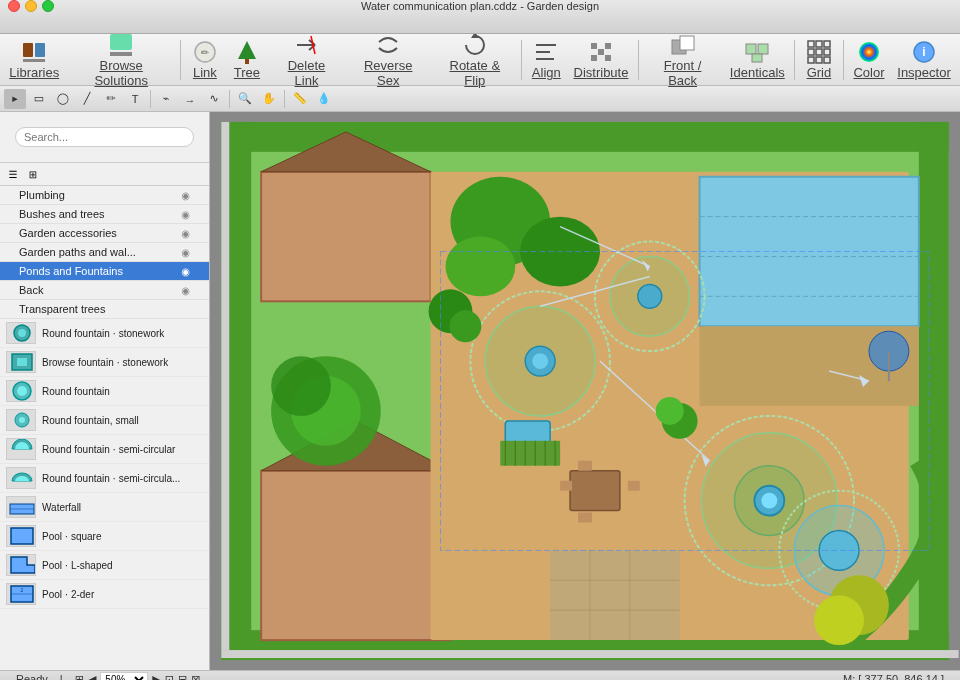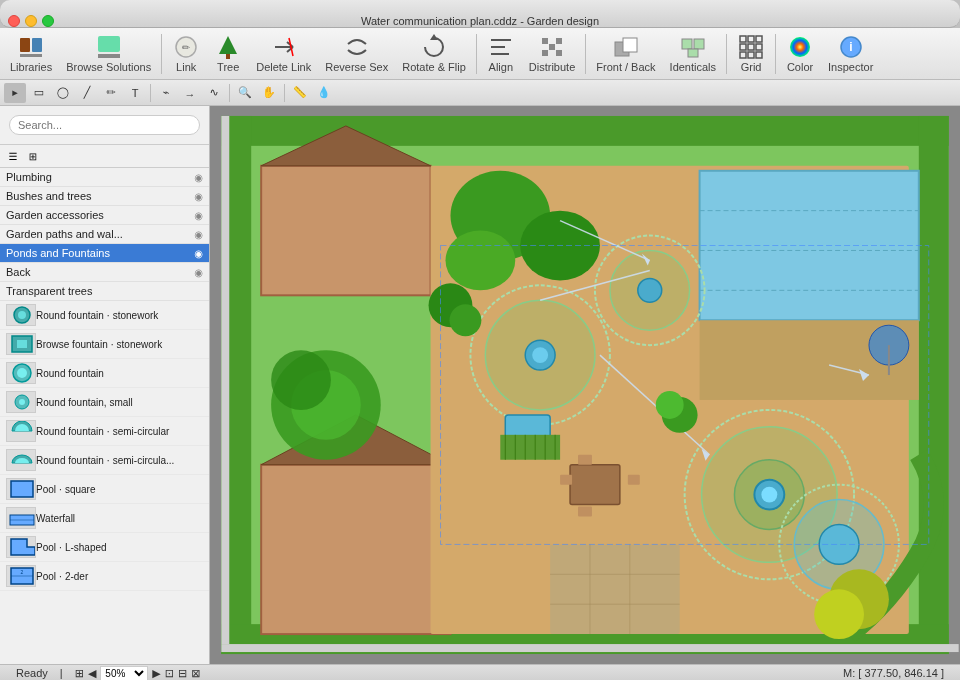--- a/index.html
+++ b/index.html
@@ -1,42 +1,42 @@
 <!DOCTYPE html>
 <html><head>
   <meta charset="utf-8">
   <style>
     * { margin: 0; padding: 0; box-sizing: border-box; }
     body { width: 960px; height: 680px; overflow: hidden; font-family: Arial, sans-serif; background: #c0c0c0; }
 
     
     #titlebar {
-      width: 100%; height: 28px; background: linear-gradient(to bottom, #e8e8e8, #d0d0d0);
-      display: flex; align-items: flex-end; justify-content: center;
-      border-bottom: 1px solid #aaa; position: relative; border-radius: 10px;
+      width: 100%; height: 34px; background: linear-gradient(to bottom, #e8e8e8, #d0d0d0);
+      display: flex; align-items: flex-start; justify-content: center;
+      border-bottom: 1px solid #aaa; position: relative;
     }
     #titlebar .traffic-lights { position: absolute; left: 8px; display: flex; gap: 5px; }
     .tl { width: 12px; height: 12px; border-radius: 50%; }
     .tl.red { background: #ff5f57; border: 1px solid #e0443e; }
     .tl.yellow { background: #febc2e; border: 1px solid #d4a017; }
     .tl.green { background: #28c840; border: 1px solid #1aab29; }
     #titlebar .title { font-size: 11px; color: #333; }
 
     
     #toolbar {
       width: 100%; height: 52px; background: linear-gradient(to bottom, #f5f5f5, #e0e0e0);
       border-bottom: 1px solid #bbb;
       display: flex; align-items: center; padding: 2px 4px; gap: 2px;
     }
     .toolbar-group {
       display: flex; flex-direction: column; align-items: center; justify-content: center;
       padding: 2px 6px; cursor: pointer; min-width: 40px;
     }
     .toolbar-icon { width: 28px; height: 28px; display: flex; align-items: center; justify-content: center; }
-    .toolbar-label { font-size: 11px; color: #444; text-align: center; line-height: 1.1; }
+    .toolbar-label { font-size: 13px; color: #444; text-align: center; line-height: 1.1; text-decoration: underline; }
     .toolbar-sep { width: 1px; height: 40px; background: #bbb; margin: 0 2px; }
 
     
     #toolstrip {
       width: 100%; height: 26px; background: linear-gradient(to bottom, #ebebeb, #d8d8d8);
       border-bottom: 1px solid #bbb;
       display: flex; align-items: center; padding: 0 4px; gap: 2px;
     }
     .tool-btn {
       width: 22px; height: 20px; display: flex; align-items: center; justify-content: center;
@@ -47,42 +47,42 @@
 
     
     #main { display: flex; width: 100%; height: calc(680px - 22px - 52px - 26px - 22px); }
 
     
     #sidebar {
       width: 210px; min-width: 210px; background: #f0f0f0;
       border-right: 1px solid #bbb; display: flex; flex-direction: column; overflow: hidden;
     }
     #search-box {
-      padding: 9px; border-bottom: 1px solid #ccc;
+      padding: 15px; border-bottom: 1px solid #ccc;
     }
     #search-box input {
       width: 100%; height: 20px; border-radius: 10px; border: 1px solid #ccc;
       padding: 0 8px; font-size: 11px; background: white;
       outline: none;
     }
     #sidebar-icons { display: flex; gap: 2px; padding: 2px 4px; border-bottom: 1px solid #ccc; }
     .sidebar-icon-btn { width: 18px; height: 18px; font-size: 10px; display: flex; align-items: center; justify-content: center; cursor: pointer; }
 
     .category-list { overflow-y: auto; flex: 1; }
     .category-item {
       display: flex; align-items: center; justify-content: space-between;
-      padding: 3px 6px; font-size: 11px; color: #222; cursor: pointer;
+      padding: 3px 19px; font-size: 11px; color: #222; cursor: pointer;
       border-bottom: 1px solid #e0e0e0;
     }
     .category-item.active { background: #3a7bd5; color: white; }
     .category-item .cat-arrow { font-size: 10px; color: #888; }
     .category-item.active .cat-arrow { color: white; }
 
     .library-item {
-      display: flex; align-items: center; 
+      display: flex; align-items: center; gap: 6px;
       padding: 3px 6px; font-size: 10px; color: #222; cursor: pointer;
       border-bottom: 1px solid #e8e8e8;
     }
     .lib-thumb {
       width: 30px; height: 22px; border: 1px solid #ccc; background: #ddd;
       display: flex; align-items: center; justify-content: center;
       flex-shrink: 0; overflow: hidden;
     }
 
     
@@ -380,33 +380,33 @@
           <svg width="30" height="22">
               <path d="M5,14 A10,8 0 0,1 25,14 Z" fill="#4aa" stroke="#099" stroke-width="1"></path>
               <path d="M8,14 A7,5 0 0,1 22,14 Z" fill="#7ee"></path>
             </svg>
         </div>
         <span>Round fountain · semi-circula...</span>
       </div>
       <div class="library-item">
         <div class="lib-thumb">
           <svg width="30" height="22">
-              <rect x="4" y="3" width="22" height="16" fill="#6af" stroke="#048" stroke-width="1.5"></rect>
-            </svg>
-        </div>
-        <span>Pool · square</span>
-      </div>
-      <div class="library-item">
-        <div class="lib-thumb">
-          <svg width="30" height="22">
               <rect x="3" y="8" width="24" height="10" fill="#6af" stroke="#048" stroke-width="1"></rect>
               <line x1="3" y1="13" x2="27" y2="13" stroke="#048" stroke-width="0.5"></line>
             </svg>
         </div>
         <span>Waterfall</span>
+      </div>
+      <div class="library-item">
+        <div class="lib-thumb">
+          <svg width="30" height="22">
+              <rect x="4" y="3" width="22" height="16" fill="#6af" stroke="#048" stroke-width="1.5"></rect>
+            </svg>
+        </div>
+        <span>Pool · square</span>
       </div>
       <div class="library-item">
         <div class="lib-thumb">
           <svg width="30" height="22">
               <path d="M4,3 L20,3 L20,11 L28,11 L28,19 L4,19 Z" fill="#6af" stroke="#048" stroke-width="1.5"></path>
             </svg>
         </div>
         <span>Pool · L-shaped</span>
       </div>
       <div class="library-item">

